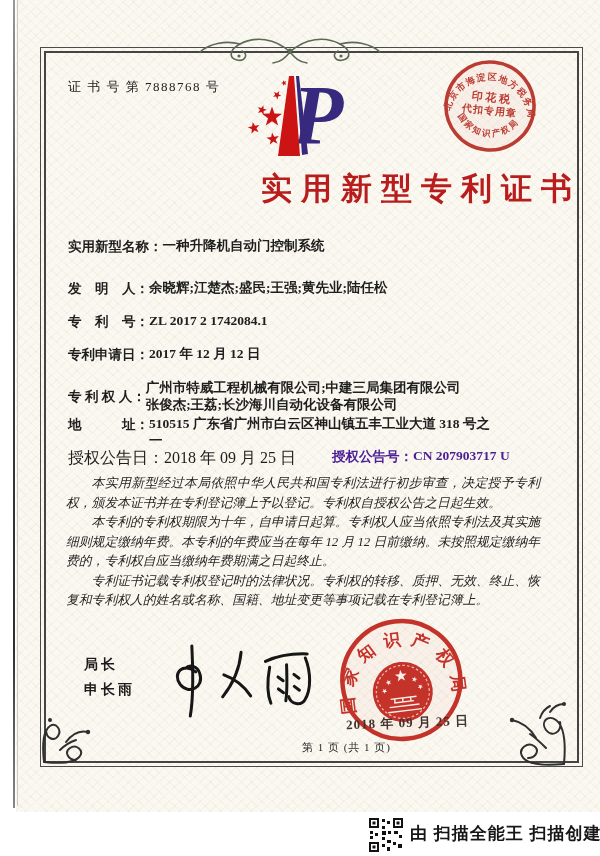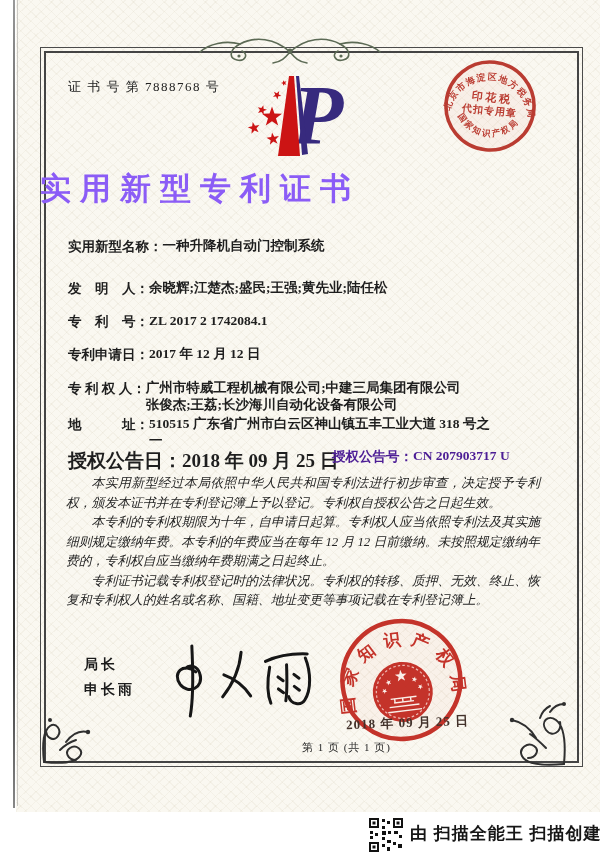--- a/index.html
+++ b/index.html
@@ -12,27 +12,27 @@
       repeating-linear-gradient(-43deg, rgba(190,178,145,0.10) 0 1px, transparent 1px 7px);}
   .scan-edge-left{position:absolute;left:13px;top:0;width:2px;height:808px;
     background:linear-gradient(180deg,#9a9a9a,#3c3c3c 30%,#2e2e2e 80%,#888);}
   .scan-edge-left2{position:absolute;left:17px;top:0;width:1px;height:806px;background:rgba(120,120,120,.35);}
   
   .frame-outer{position:absolute;left:40px;top:47px;width:541px;height:718px;border:1px solid #4b4b4b;}
   .frame-inner{position:absolute;left:3px;top:3px;right:3px;bottom:3px;border:2px solid #444;}
   .flourish{position:absolute;}
   .cert-no{position:absolute;left:68px;top:78px;font-size:13px;letter-spacing:1.5px;color:#222;font-weight:500;}
   .logo{position:absolute;left:232px;top:68px;width:150px;height:100px;}
-  .title{position:absolute;left:40px;top:168px;width:541px;text-align:left;
-    font-size:31px;font-weight:bold;letter-spacing:9px;color:#8b5cf6;}
+  .title{position:absolute;left:40px;top:168px;width:541px;text-align:right;
+    font-size:31px;font-weight:bold;letter-spacing:9px;color:#b91c1c;}
   
   .frow{position:absolute;left:68px;display:flex;font-size:13.5px;font-weight:bold;color:#1e1e1e;}
   .frow .lab{white-space:pre;flex:0 0 auto;}
   .frow .val{white-space:pre-line;line-height:16.5px;}
-  .grant-left{position:absolute;left:68px;display:flex;font-size:19px;font-weight:bold;color:#1e1e1e;text-align:center;}
+  .grant-left{position:absolute;left:68px;display:flex;font-size:16px;font-weight:normal;color:#1e1e1e;text-align:center;}
   .grant-right{position:absolute;left:332px;display:flex;font-size:13.5px;font-weight:bold;color:#4c1d95;}
   
   .paras{position:absolute;left:66px;top:474px;width:474px;color:#242424;}
   .paras p{margin:0;text-indent:2em;font-size:12.8px;line-height:19.5px;text-align:justify;font-style:italic;}
   
   .signer{position:absolute;left:84px;top:652px;font-size:14px;font-weight:bold;color:#1c1c1c;line-height:25px;letter-spacing:3px;}
   .signature{position:absolute;left:158px;top:636px;width:180px;height:84px;transform:rotate(-2deg);}
   
   .seal-bottom{position:absolute;left:334px;top:610px;width:134px;height:134px;transform:rotate(-7deg);opacity:.93;}
   .seal-top{position:absolute;left:438px;top:54px;width:104px;height:104px;transform:rotate(6deg);opacity:.88;}
@@ -122,21 +122,21 @@
     <span class="val">一种升降机自动门控制系统</span>
   </div>
   <div class="frow" style="top:313px;">
     <span class="lab">专　利　号：</span>
     <span class="val">ZL 2017 2 1742084.1</span>
   </div>
   <div class="frow" style="top:346px;">
     <span class="lab">专利申请日：</span>
     <span class="val">2017 年 12 月 12 日</span>
   </div>
-  <div class="frow" style="top:380px;">
+  <div class="frow" style="top:380px;align-items:center;">
     <span class="lab">专 利 权 人：</span>
     <span class="val">广州市特威工程机械有限公司;中建三局集团有限公司
 张俊杰;王荔;长沙海川自动化设备有限公司</span>
   </div>
   <div class="frow" style="top:416px;">
     <span class="lab">地　　　址：</span>
     <span class="val">510515 广东省广州市白云区神山镇五丰工业大道 318 号之
 一</span>
   </div>
   <div class="grant-left" style="top:448px;">

